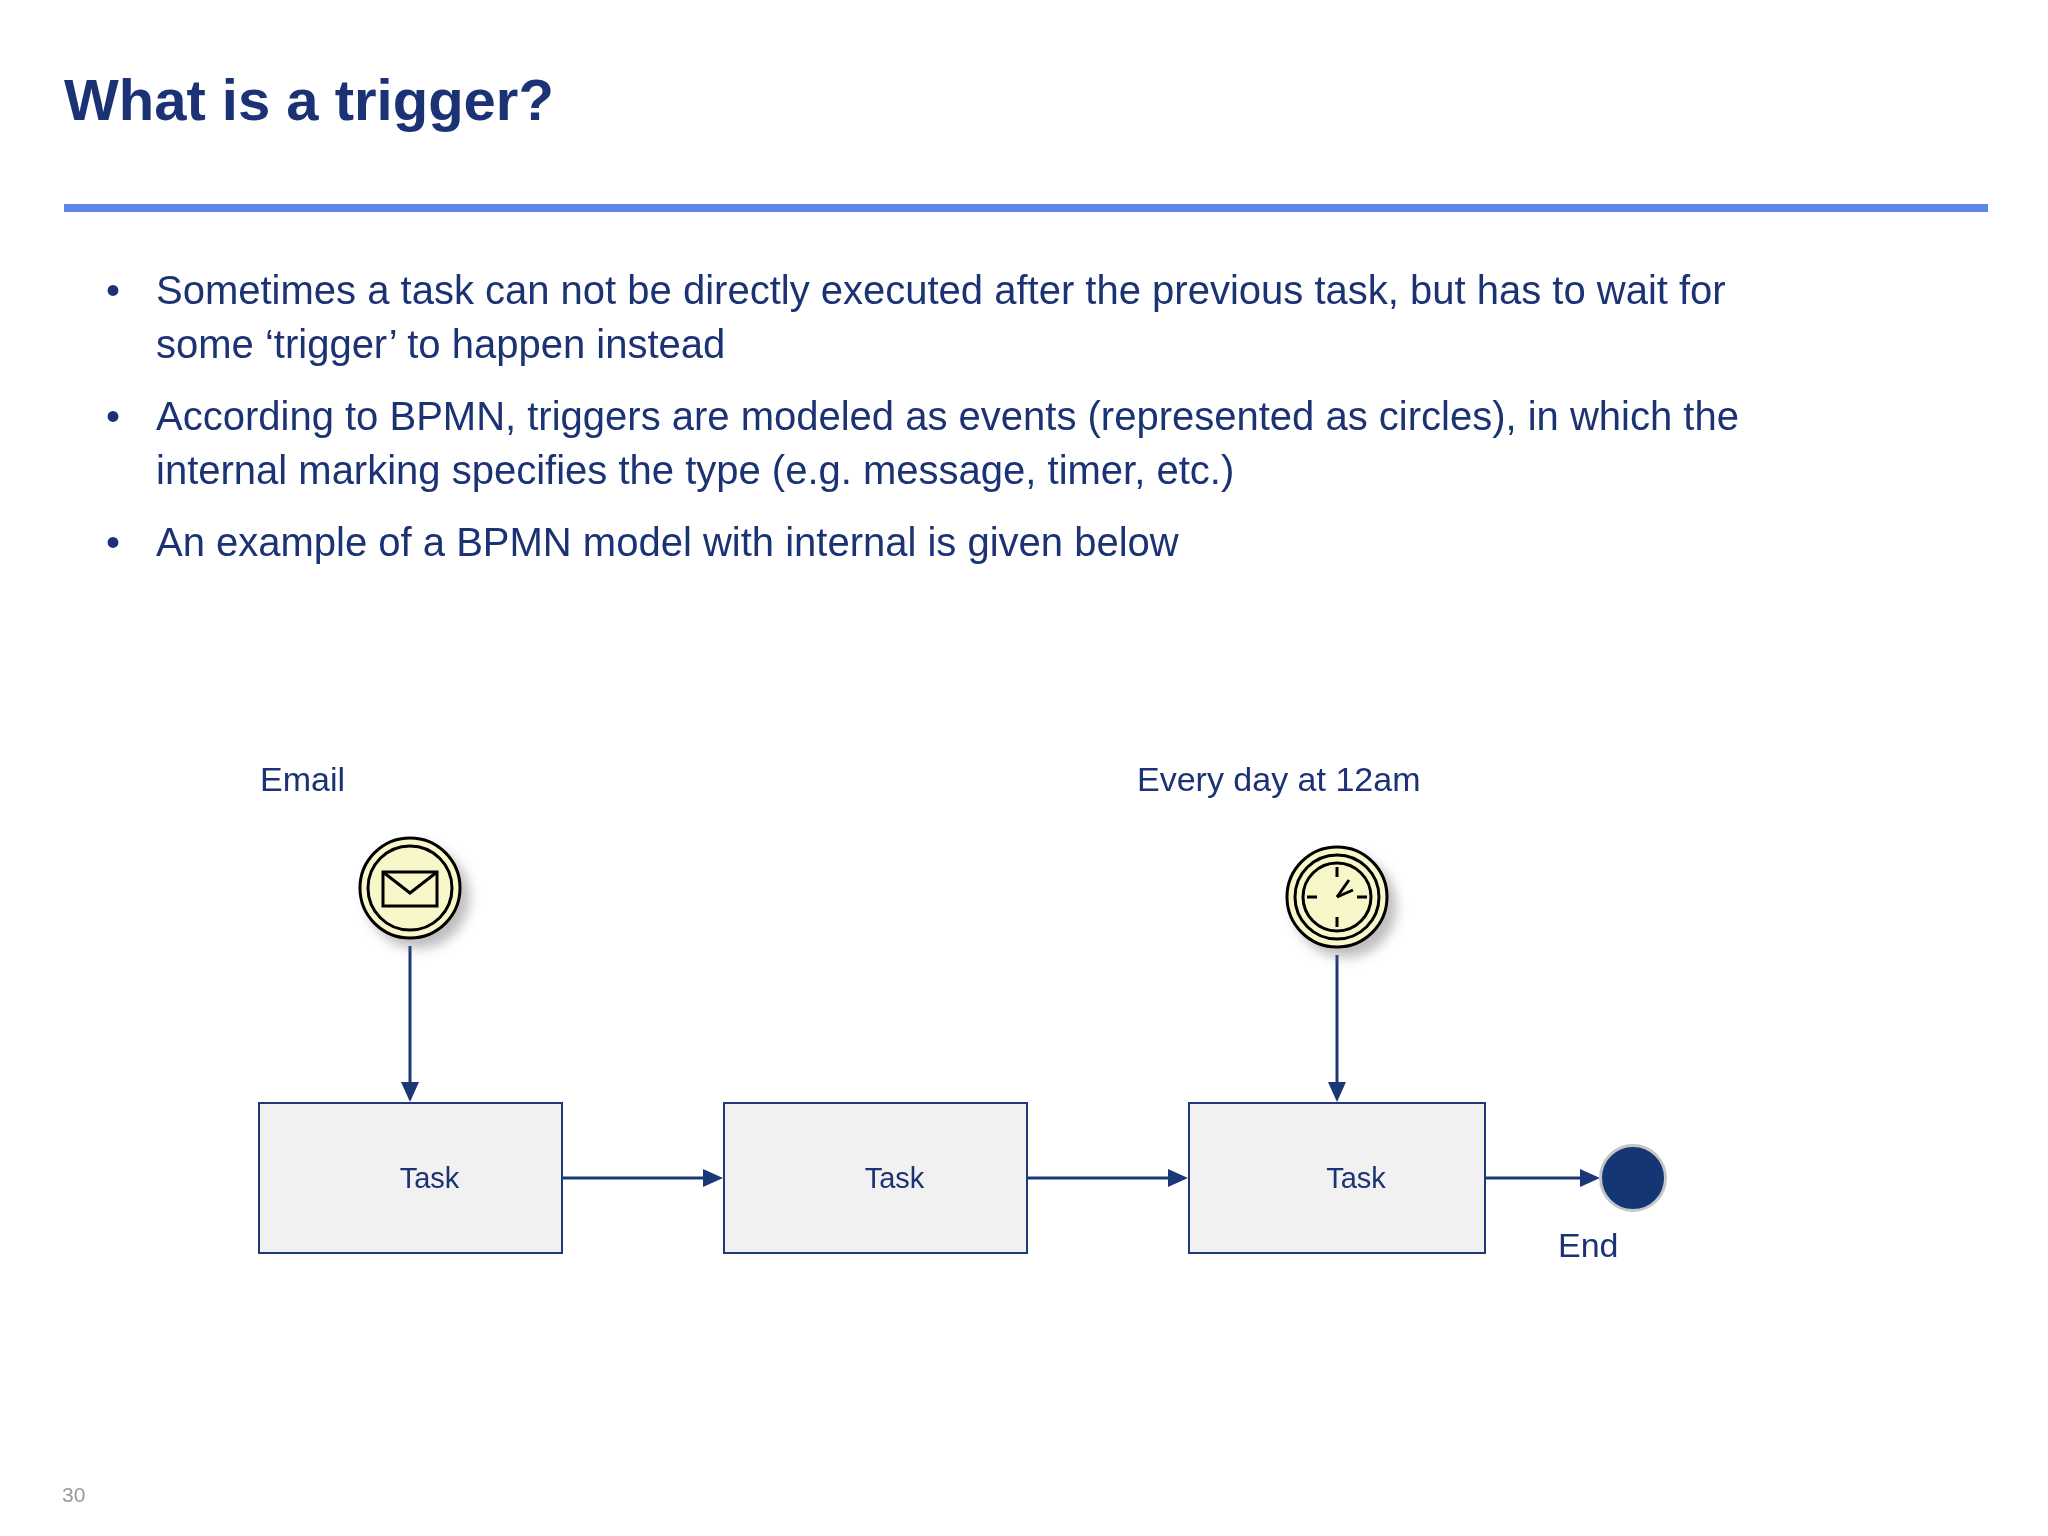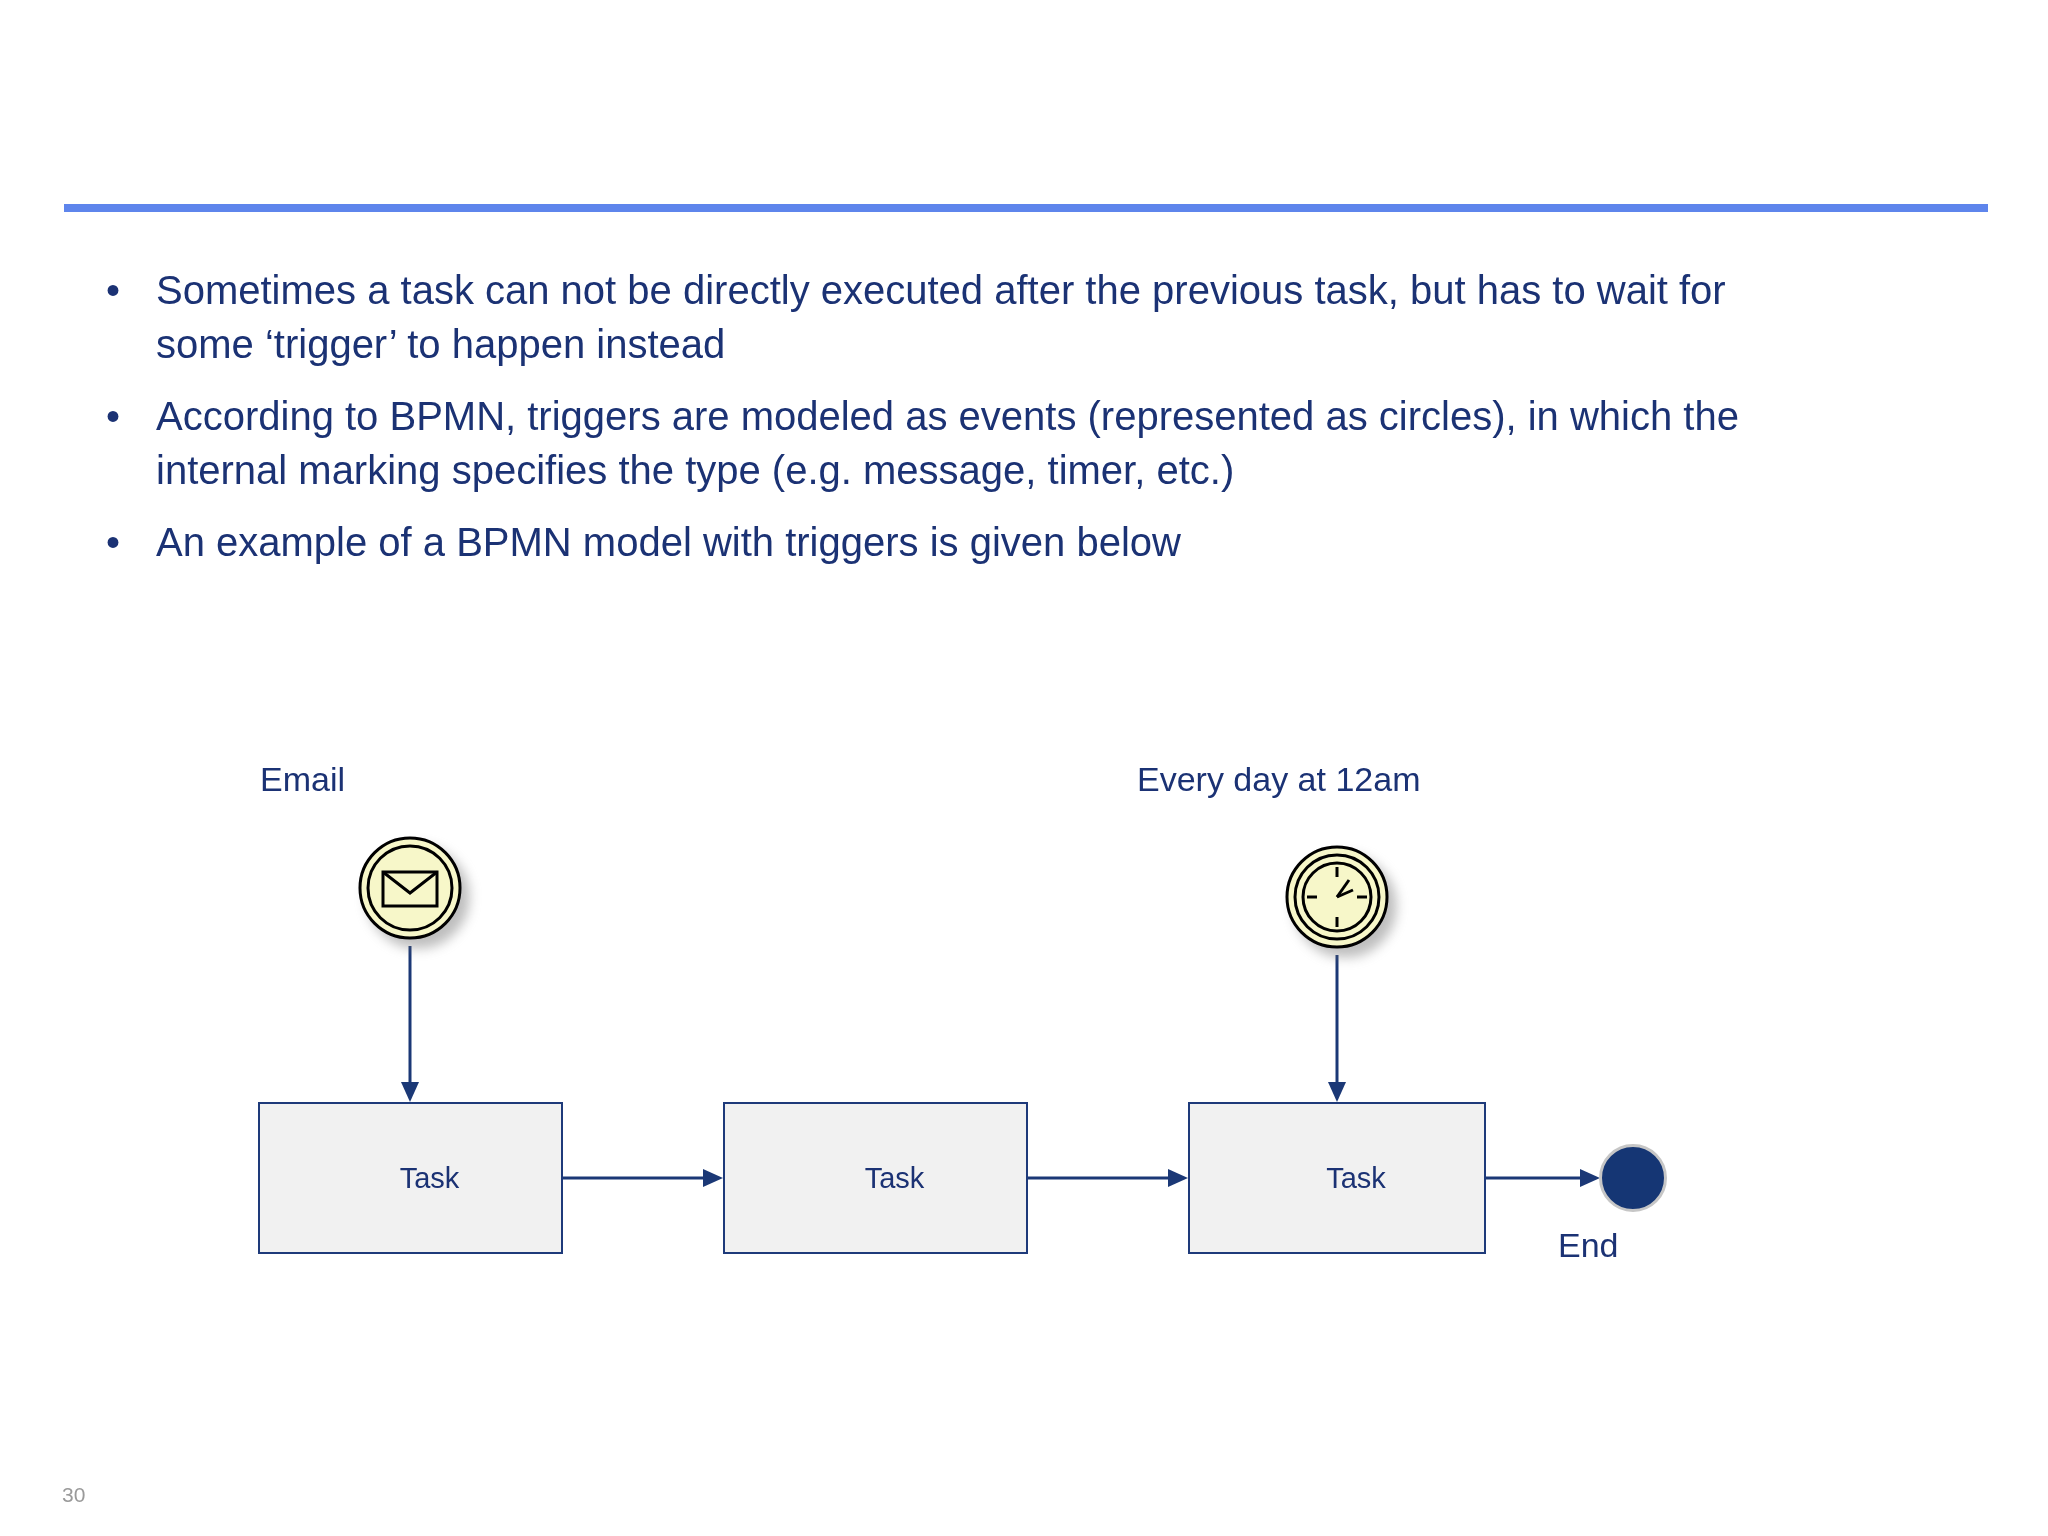--- a/index.html
+++ b/index.html
@@ -46,34 +46,35 @@
     font-size:34px;color:var(--body-text);}
 
   .page-number{position:absolute;left:62px;top:1466px;font-size:21px;
     color:var(--page-number);margin-top:17px;}
 </style>
 </head>
 <body>
 
 <div class="slide">
 
+  <h1 class="title">What is a trigger?</h1>
   <div class="divider"></div>
 
   <ul class="bullets">
     <li>
       <span class="dot">•</span>
       <span class="btxt">Sometimes a task can not be directly executed after the previous task, but has to wait for some ‘trigger’ to happen instead</span>
     </li>
     <li>
       <span class="dot">•</span>
       <span class="btxt">According to BPMN, triggers are modeled as events (represented as circles), in which the internal marking specifies the type (e.g. message, timer, etc.)</span>
     </li>
     <li>
       <span class="dot">•</span>
-      <span class="btxt">An example of a BPMN model with triggers is given below</span>
+      <span class="btxt">An example of a BPMN model with internal is given below</span>
     </li>
   </ul>
 
   <div class="diagram">
 
     <svg class="connectors" style="top:-700px" viewBox="0 0 2048 1536">
 
       <g>
         <line x1="410" y1="946" x2="410" y2="1084"></line>
         <polygon points="410,1102 401,1082 419,1082"></polygon>

